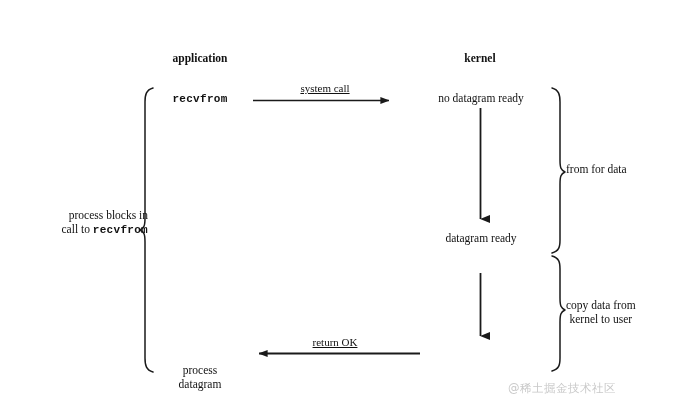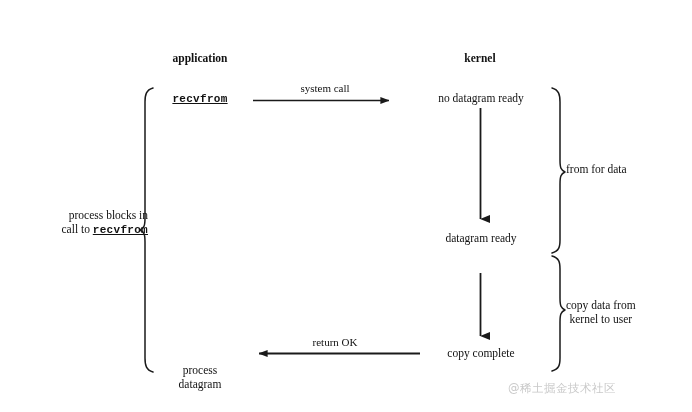--- a/index.html
+++ b/index.html
@@ -53,21 +53,20 @@
     text-align: center;
     line-height: 1.18;
     white-space: nowrap;
     font-family: "Liberation Serif", "DejaVu Serif", serif;
   }
   .mono {
     font-family: "Liberation Mono", "DejaVu Sans Mono", monospace;
     font-weight: bold;
     font-size: 11px;
     letter-spacing: 0.3px;
-    text-decoration: underline;
   }
 
   
   #node-recvfrom {
     left: 150px; top: 92px; width: 100px;
   }
   #node-process-datagram {
     left: 150px; top: 363px; width: 100px;
     line-height: 1.25;
   }
@@ -77,20 +76,21 @@
   #node-datagram-ready    { left: 415px; top: 232px; width: 132px; }
   #node-copy-datagram     { left: 415px; top: 256px; width: 132px; }
   #node-copy-complete     { left: 415px; top: 347px; width: 132px; }
 
   
   .arrow-label {
     font-size: 11px;
     text-align: center;
     white-space: nowrap;
     font-family: "Liberation Serif", "DejaVu Serif", serif;
+    text-decoration: underline;
   }
   #label-system-call { left: 265px; top: 82px; width: 120px; }
   #label-return-ok   { left: 280px; top: 336px; width: 110px; }
 
   
   .brace-label {
     font-size: 11.5px;
     line-height: 1.25;
     white-space: nowrap;
     font-family: "Liberation Serif", "DejaVu Serif", serif;
@@ -134,21 +134,20 @@
     <span class="mono">recvfrom</span>
   </div>
 
   <div class="abs node-text" id="node-process-datagram">
     <div>process</div>
     <div>datagram</div>
   </div>
 
   <div class="abs node-text" id="node-no-datagram-ready">no datagram ready</div>
   <div class="abs node-text" id="node-datagram-ready">datagram ready</div>
-  <div class="abs node-text" id="node-copy-complete">copy complete</div>
 
   <div class="abs arrow-label" id="label-system-call">system call</div>
   <div class="abs arrow-label" id="label-return-ok">return OK</div>
 
   <div class="abs brace-label" id="label-process-blocks">
     <div>process blocks in</div>
     <div>
       <span>call to </span><span class="mono">recvfrom</span>
     </div>
   </div>

